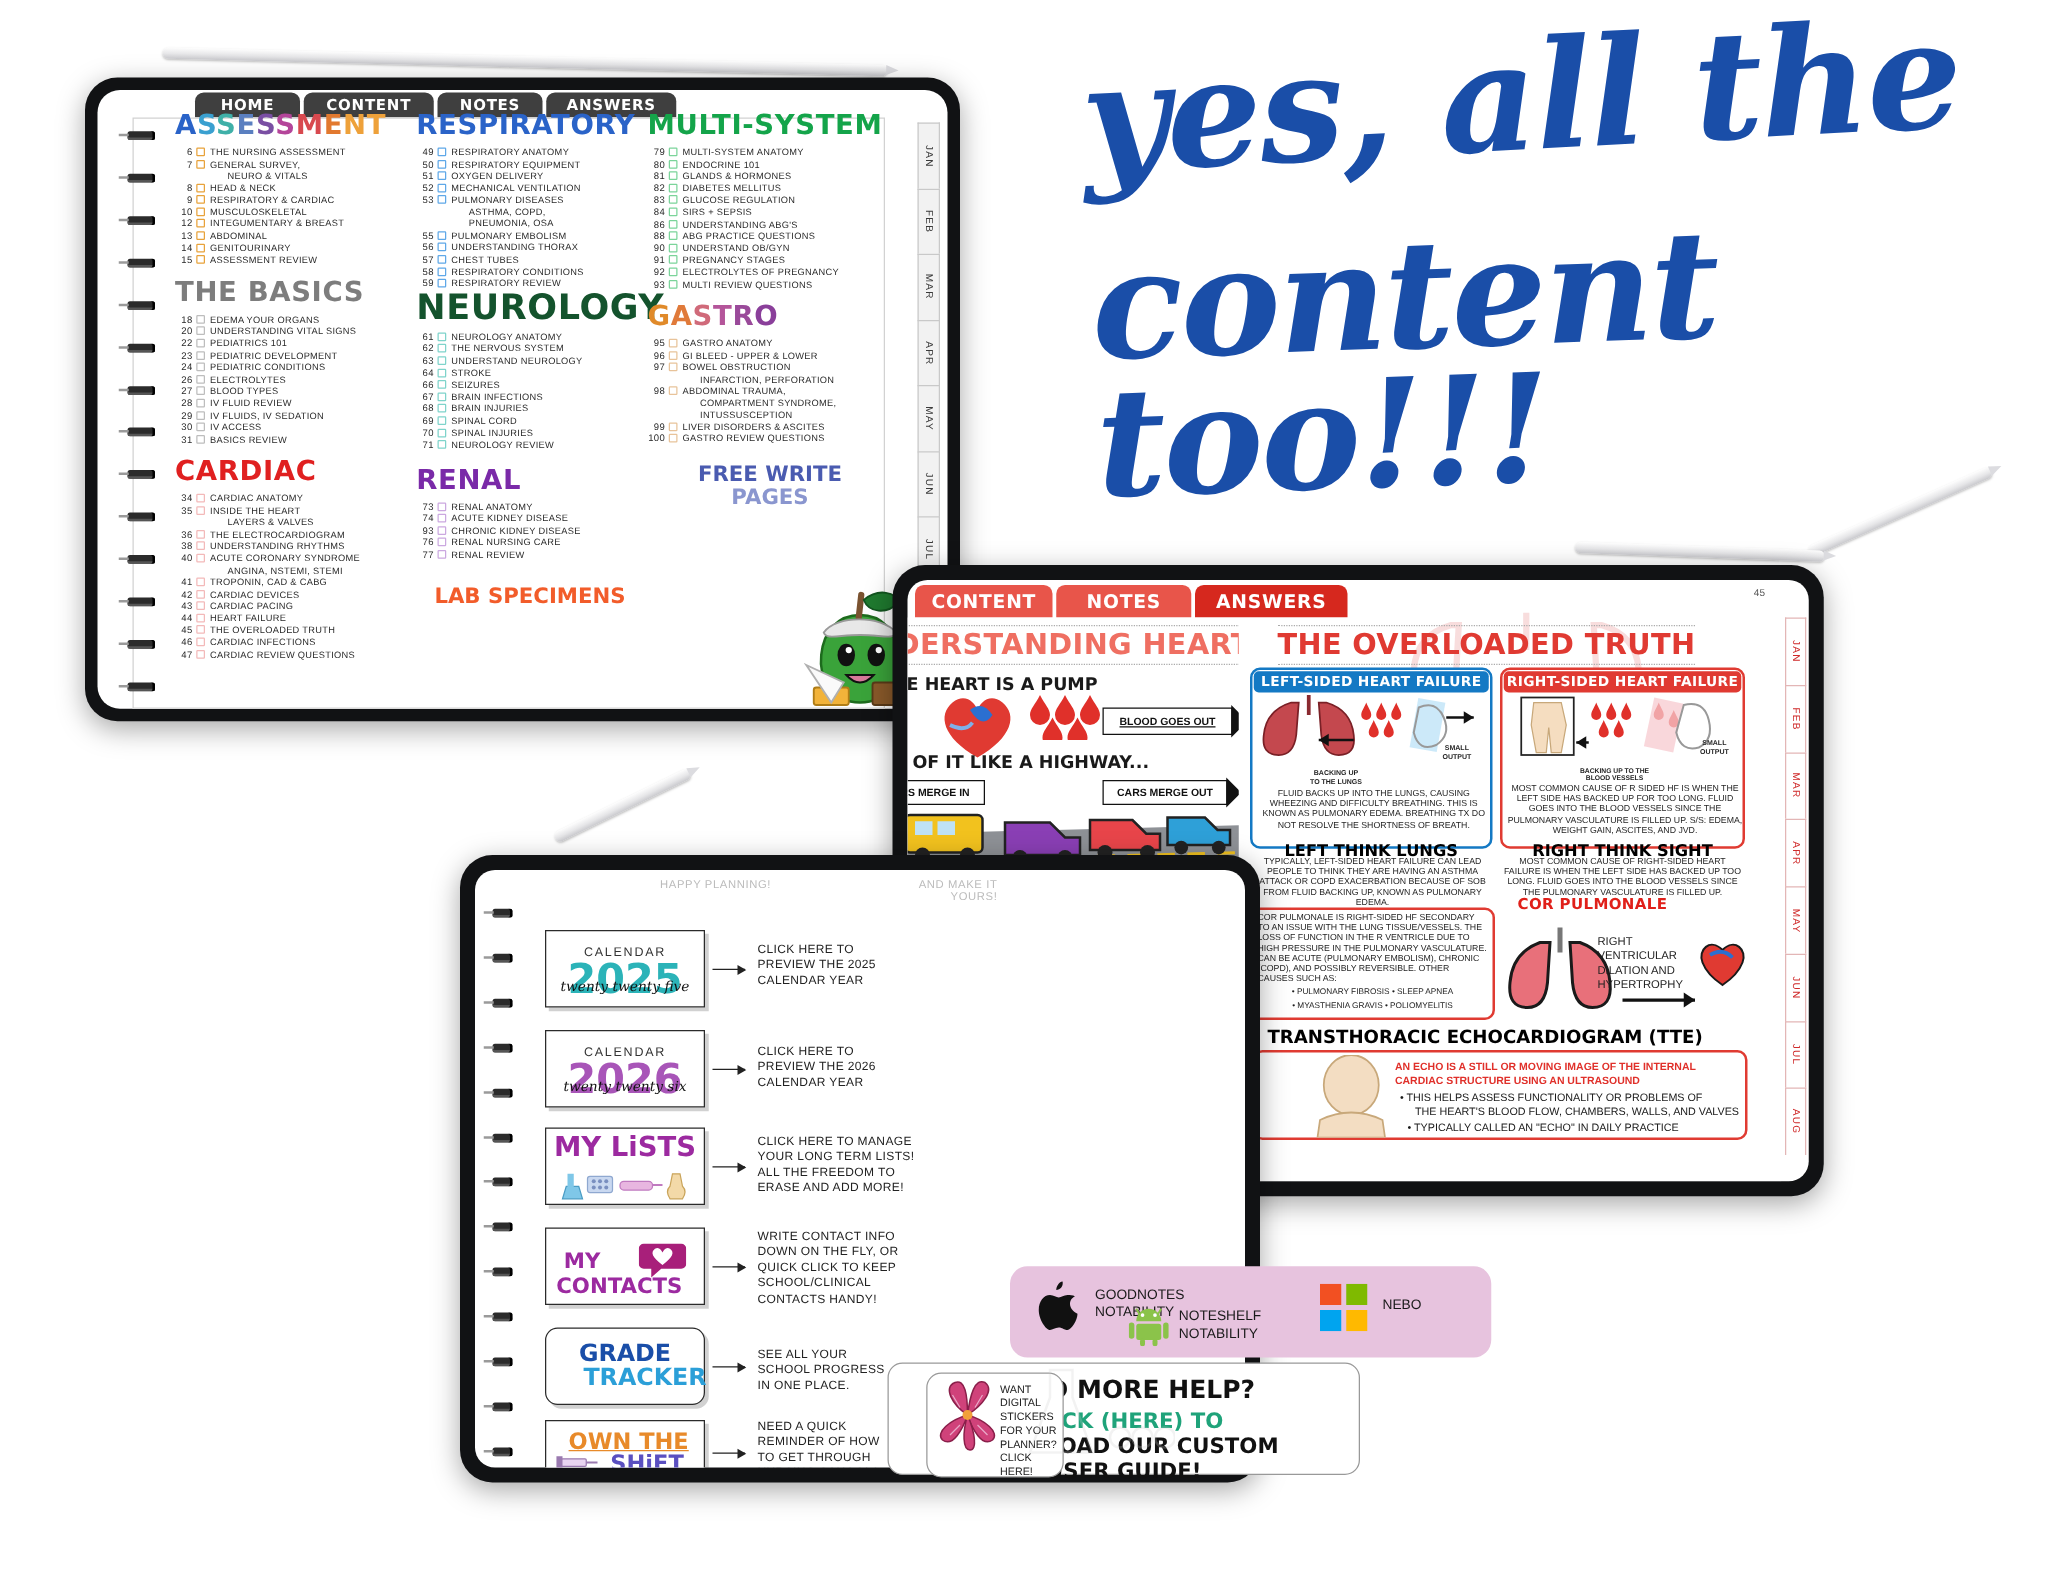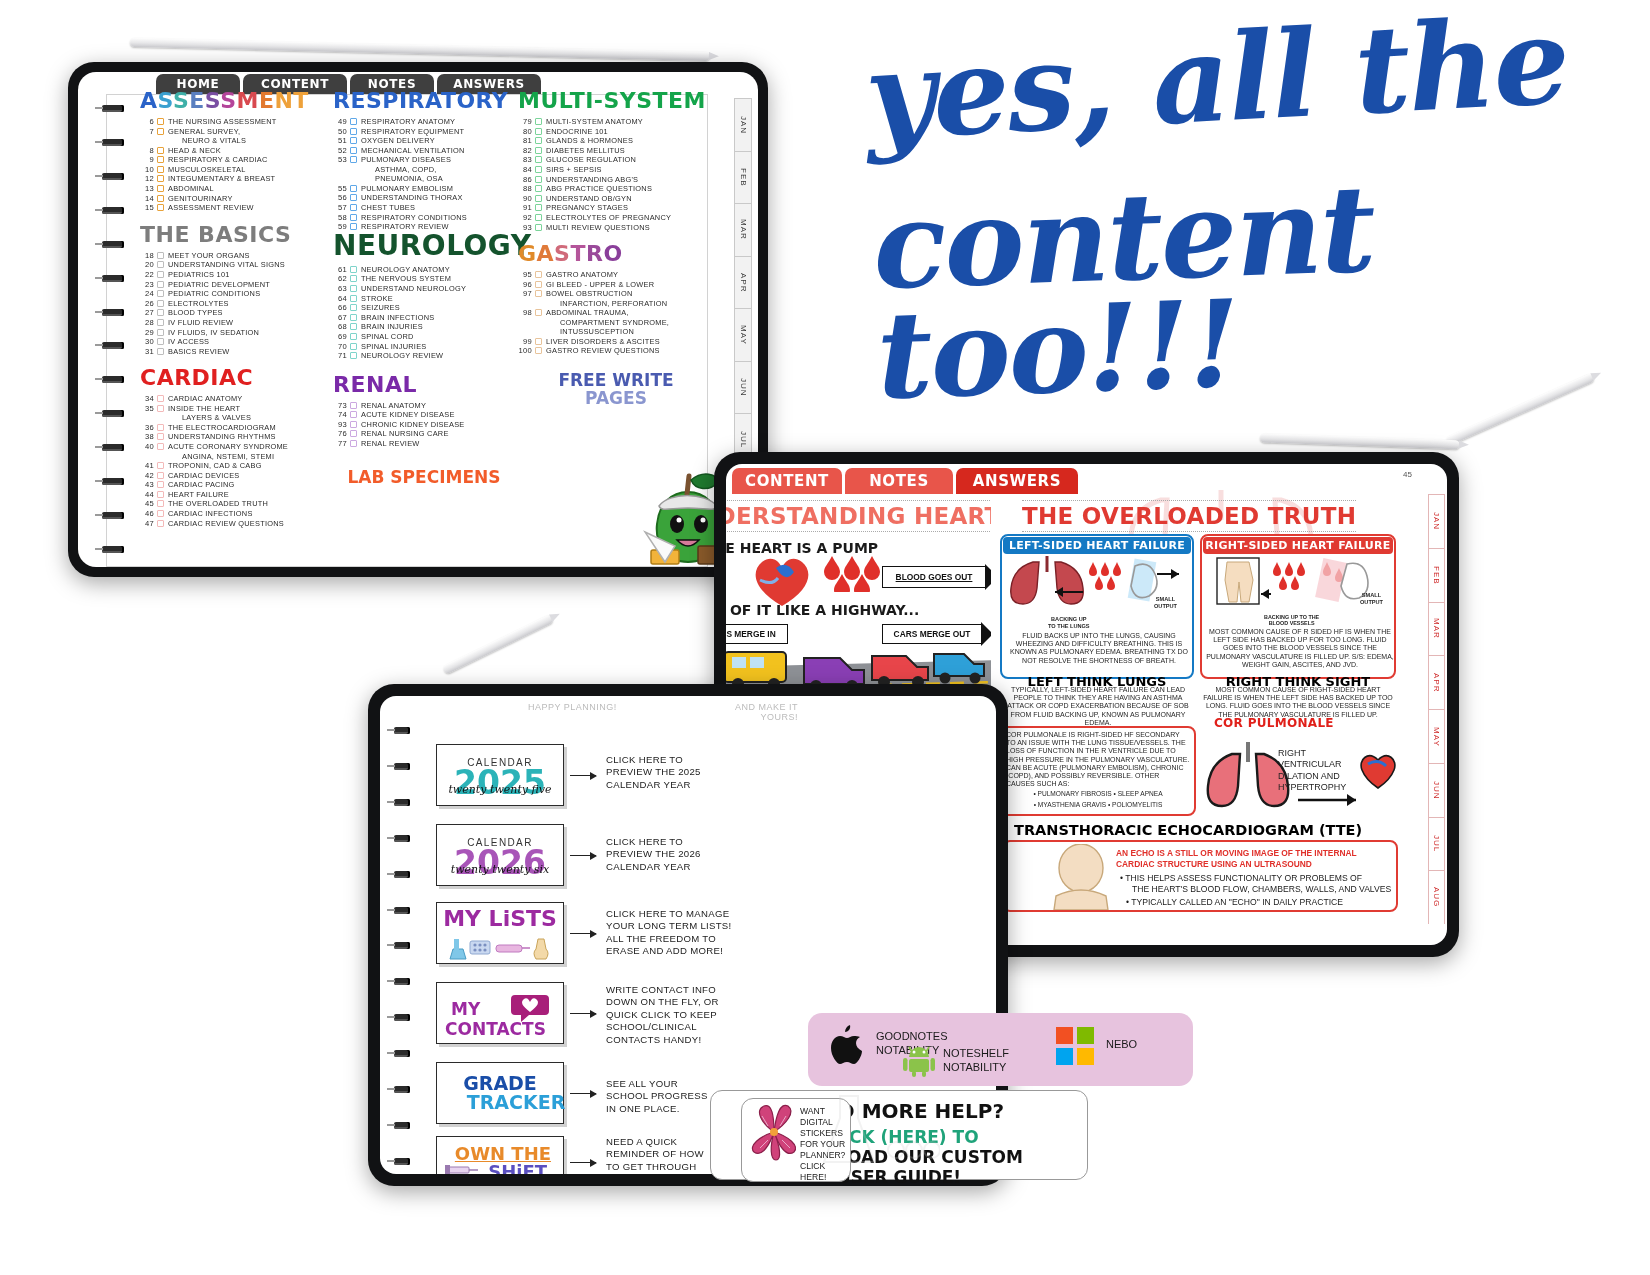--- a/index.html
+++ b/index.html
@@ -197,21 +197,21 @@
             <span class="chk" style="border-color: rgb(232, 162, 58);"></span>
             <span>ASSESSMENT REVIEW</span>
           </div>
         </div>
 
       <div class="sec-title" style="margin-top:11px;color:#7d7d7d;font-size:22px;">THE BASICS</div>
       <div id="list-basics">
           <div class="toc-row">
             <span class="toc-num">18</span>
             <span class="chk" style="border-color: rgb(189, 189, 189);"></span>
-            <span>MEET YOUR ORGANS</span>
+            <span>EDEMA YOUR ORGANS</span>
           </div>
           <div class="toc-row">
             <span class="toc-num">20</span>
             <span class="chk" style="border-color: rgb(189, 189, 189);"></span>
             <span>UNDERSTANDING VITAL SIGNS</span>
           </div>
           <div class="toc-row">
             <span class="toc-num">22</span>
             <span class="chk" style="border-color: rgb(189, 189, 189);"></span>
             <span>PEDIATRICS 101</span>
@@ -916,21 +916,21 @@
         <path d="M19 21 C11 15 9 11 13 8 C16 6 18 9 19 11 C20 9 22 6 25 8 C29 11 27 15 19 21Z" fill="#fff"></path>
       </svg>
     </div>
     <div class="arrow" style="left:190px; top:317px; width:26px;"></div>
     <div class="pl-note" style="left:226px; top:288px; white-space:pre-line;">WRITE CONTACT INFO
 DOWN ON THE FLY, OR
 QUICK CLICK TO KEEP
 SCHOOL/CLINICAL
 CONTACTS HANDY!</div>
 
-    <div class="pl-card" style="left:56px; top:366px; width:128px; height:62px;">
+    <div class="pl-card" style="left:56px; top:366px; width:128px; height:62px;border-radius:10px;">
       <div style="font-family:'DejaVu Sans',sans-serif;font-weight:bold;font-size:19px;color:#1a4ea8;line-height:1;">GRADE</div>
       <div style="font-family:'DejaVu Sans',sans-serif;font-weight:bold;font-size:19px;color:#2b9fd8;line-height:1;margin-left:32px;">TRACKER</div>
     </div>
     <div class="arrow" style="left:190px; top:397px; width:26px;"></div>
     <div class="pl-note" style="left:226px; top:382px; white-space:pre-line;">SEE ALL YOUR
 SCHOOL PROGRESS
 IN ONE PLACE.</div>
 
     <div class="pl-card" style="left:56px; top:440px; width:128px; height:50px; align-items:flex-end;">
       <div style="font-family:'DejaVu Sans',sans-serif;font-weight:bold;font-size:18px;color:#e88a2a;

